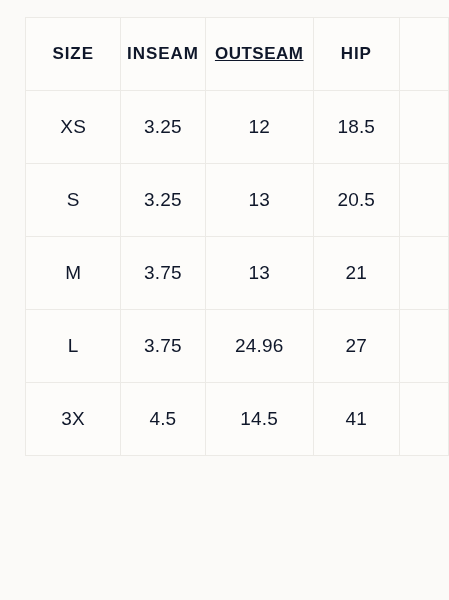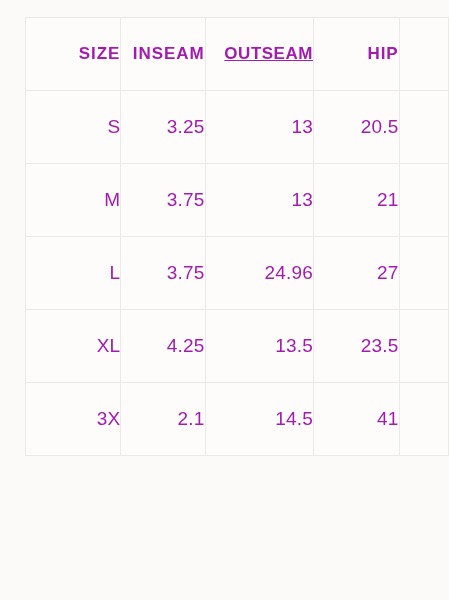--- a/index.html
+++ b/index.html
@@ -29,24 +29,24 @@
     border-collapse: collapse;
     table-layout: fixed;
     background: #fdfcfa;
   }
 
   .chart-table td,
   .chart-table th {
     border: 1px solid #eceae6;
     height: 72px;
     padding: 0;
-    text-align: right;
+    text-align: center;
     vertical-align: middle;
     background: #fdfcfa;
-    color: #a21caf;
+    color: #0f172a;
     white-space: nowrap;
     overflow: visible;
   }
 
   
   .col-size    { width: 107px; }
   .col-inseam  { width:  86px; }
   .col-outseam { width: 112px; text-decoration: underline; }
   .col-hip     { width:  96px; }
   .col-extra   { width:  60px; }
@@ -96,20 +96,27 @@
         <th class="col-size">SIZE</th>
         <th class="col-inseam">INSEAM</th>
         <th class="col-outseam">OUTSEAM</th>
         <th class="col-hip">HIP</th>
         <th class="col-extra cell-empty"></th>
       </tr>
     </thead>
 
     <tbody>
       <tr>
+        <td class="cell-size">XS</td>
+        <td>3.25</td>
+        <td>12</td>
+        <td>18.5</td>
+        <td class="cell-empty"></td>
+      </tr>
+      <tr>
         <td class="cell-size">S</td>
         <td>3.25</td>
         <td>13</td>
         <td>20.5</td>
         <td class="cell-empty"></td>
       </tr>
       <tr>
         <td class="cell-size">M</td>
         <td>3.75</td>
         <td>13</td>
@@ -117,29 +124,22 @@
         <td class="cell-empty"></td>
       </tr>
       <tr>
         <td class="cell-size">L</td>
         <td>3.75</td>
         <td>24.96</td>
         <td>27</td>
         <td class="cell-empty"></td>
       </tr>
       <tr>
-        <td class="cell-size">XL</td>
-        <td>4.25</td>
-        <td>13.5</td>
-        <td>23.5</td>
-        <td class="cell-empty"></td>
-      </tr>
-      <tr>
         <td class="cell-size">3X</td>
-        <td>2.1</td>
+        <td>4.5</td>
         <td>14.5</td>
         <td>41</td>
         <td class="cell-empty"></td>
       </tr>
     </tbody>
   </table>
 
 </div>
 
 </body></html>

